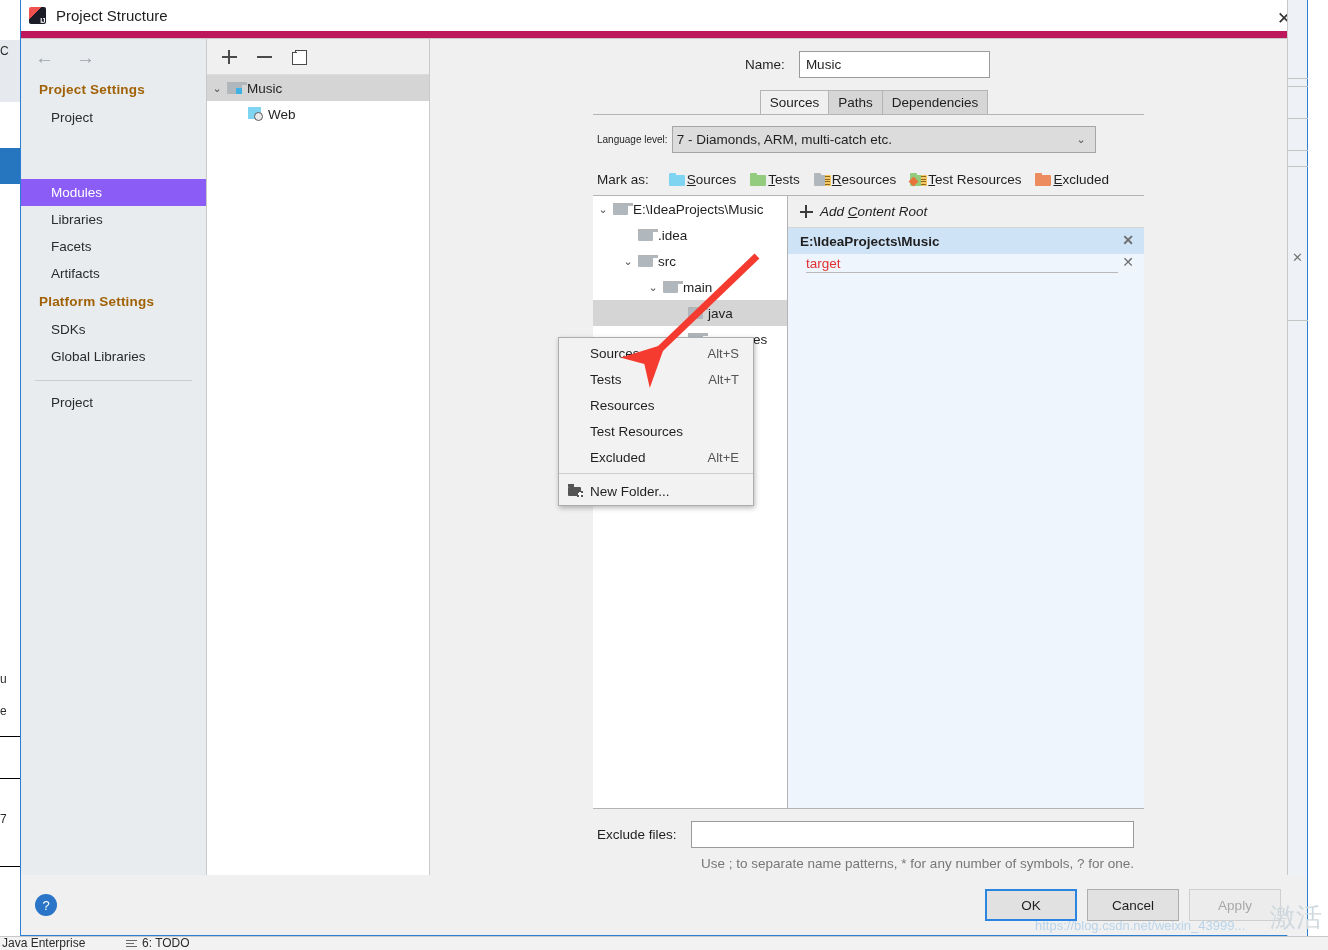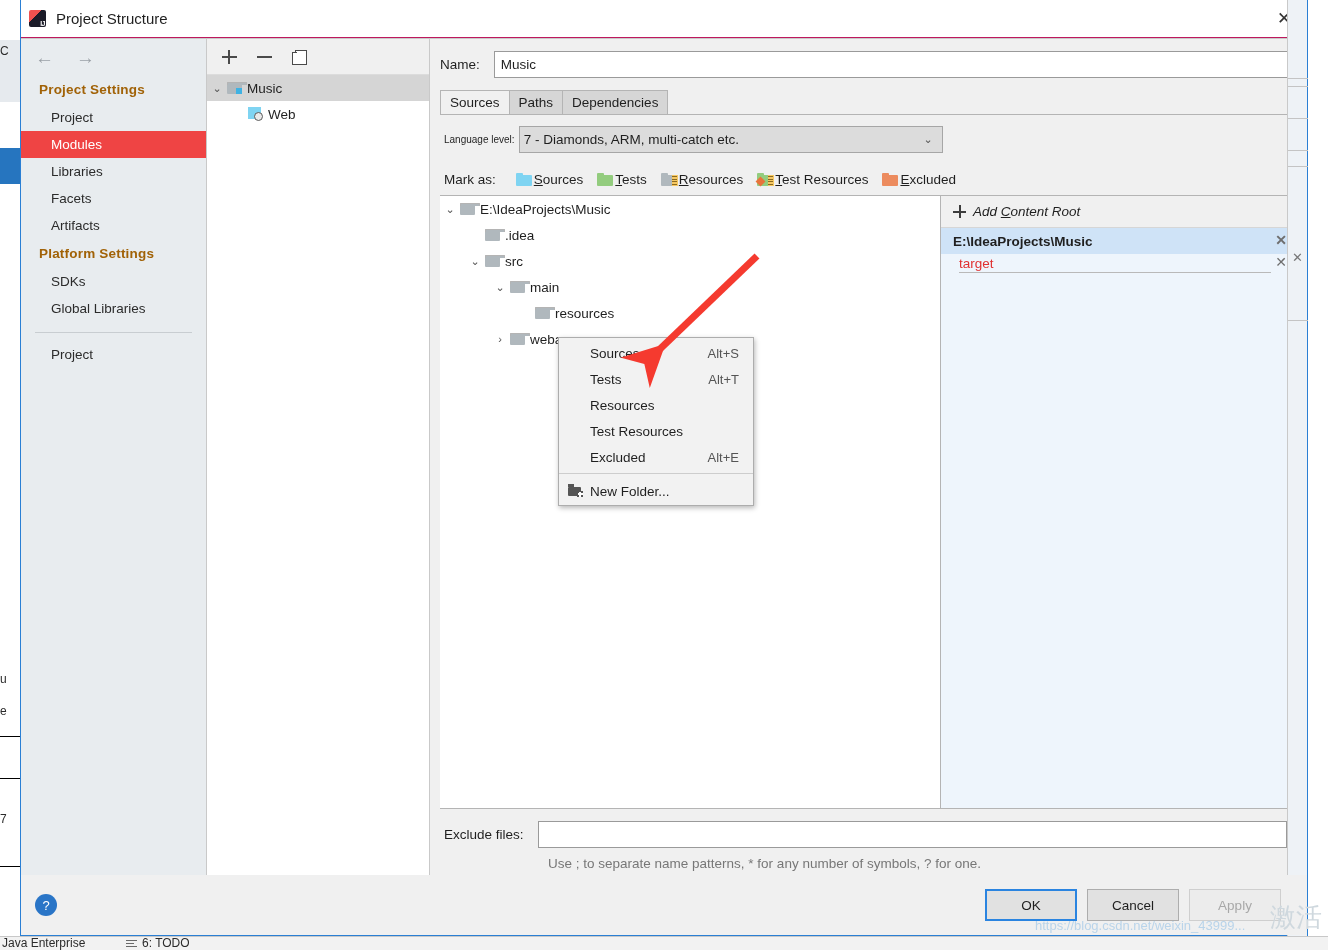--- a/index.html
+++ b/index.html
@@ -30,21 +30,21 @@
 
   
   .dialog {
     position: absolute; left: 20px; top: 0; width: 1288px; height: 936px;
     background: #f0f0f0; border: 1px solid #2a7fd4; border-top: none;
     display: flex; flex-direction: column;
   }
   .titlebar {
     height: 38px; background: #ffffff; flex: none;
     display: flex; align-items: center; position: relative;
-    border-bottom: 1px solid #be185d;
+    border-bottom: 7px solid #be185d;
   }
   .app-icon { width: 17px; height: 17px; margin-left: 8px; position: relative; flex: none; }
   .app-icon .sq { position: absolute; width: 100%; height: 100%; border-radius: 2px;
     background: linear-gradient(135deg,#f0514f 0%,#f0514f 38%,#1b1b28 38%,#1b1b28 100%); }
   .app-icon .lbl { position: absolute; right: 1px; bottom: 0px; color: #fff; font-size: 7px;
     font-family: "Liberation Sans", sans-serif; font-weight: bold; letter-spacing: -0.5px; }
   .title-text { margin-left: 10px; font-size: 15px; color: #1f1f1f; }
   .close-btn {
     position: absolute; right: 0; top: 0; width: 46px; height: 37px;
     display: flex; align-items: center; justify-content: center;
@@ -55,21 +55,21 @@
 
   
   .nav {
     width: 186px; flex: none; background: #e8ecef;
     border-right: 1px solid #c9c9c9; display: flex; flex-direction: column;
   }
   .nav-arrows { height: 36px; display: flex; align-items: center; padding-left: 14px; gap: 22px; }
   .nav-arrow { font-size: 19px; color: #9aa0a6; line-height: 1; }
   .nav-group { font-weight: bold; font-size: 13.5px; color: #a16207; padding: 7px 0 7px 18px; letter-spacing: .2px; }
   .nav-item { font-size: 13.5px; color: #2b2b2b; padding: 6px 0 6px 30px; }
-  .nav-item.sel { background: #ef4444; color: #ffffff; }
+  .nav-item.sel { background: #8b5cf6; color: #ffffff; margin-top: 48px; }
   .nav-sep { height: 1px; background: #c8cdd1; margin: 10px 14px 8px 14px; }
 
   
   .modcol { width: 223px; flex: none; background: #ffffff; border-right: 1px solid #c9c9c9; display: flex; flex-direction: column; }
   .modtoolbar { height: 36px; display: flex; align-items: center; gap: 17px; padding-left: 14px; background: #f0f0f0; border-bottom: 1px solid #dcdcdc; }
   .tb-ico { width: 18px; height: 18px; position: relative; color: #4a4a4a; }
   .ico-plus::before, .ico-plus::after { content:""; position:absolute; background:#4a4a4a; }
   .ico-plus::before { left:1px; top:8px; width:15px; height:2px; }
   .ico-plus::after { left:7px; top:2px; width:2px; height:14px; }
   .ico-minus::before { content:""; position:absolute; left:1px; top:8px; width:15px; height:2px; background:#4a4a4a; }
@@ -81,21 +81,21 @@
   .chev { width: 20px; text-align: center; color: #555; font-size: 11px; flex: none; }
   .folder-ico { width: 15px; height: 12px; flex: none; position: relative; margin-right: 5px; }
   .folder-ico .body { position: absolute; left: 0; bottom: 0; width: 15px; height: 10px; background: #b0b8bd; border-radius: 1px; }
   .folder-ico .tab { position: absolute; left: 0; top: 0; width: 7px; height: 3px; background: #b0b8bd; border-radius: 1px 1px 0 0; }
   .folder-ico .badge { position: absolute; right: 0; bottom: 0; width: 6px; height: 6px; background: #3fb2e3; }
   .web-ico { width: 15px; height: 14px; flex: none; position: relative; margin-right: 5px; }
   .web-ico .sq { position: absolute; left: 0; top: 0; width: 13px; height: 12px; background: #7fd4f2; }
   .web-ico .globe { position: absolute; right: 0; bottom: 0; width: 9px; height: 9px; border: 1.4px solid #5a5a5a; border-radius: 50%; background: #eaeaea; }
 
   
-  .content { flex: 1; min-width: 0; display: flex; flex-direction: column; background: #f0f0f0; position: relative; }
+  .content { flex: 1; min-width: 0; display: flex; flex-direction: column; background: #f0f0f0; position: relative; align-items: center; }
   .name-row { display: flex; align-items: center; height: 50px; padding: 0 12px 0 10px; flex: none; }
   .name-label { font-size: 13.5px; margin-right: 14px; }
   .name-input { flex: 1; height: 27px; background: #fff; border: 1px solid #9a9a9a; padding: 0 6px;
     font-family: "Liberation Sans", sans-serif; font-size: 13.5px; color: #1f1f1f; outline: none; }
 
   .tabs { display: flex; align-items: flex-end; padding-left: 10px; height: 25px; flex: none; position: relative; z-index: 2; }
   .tab { height: 24px; padding: 0 9px; display: flex; align-items: center; font-size: 13.5px;
     background: #d6d6d6; border: 1px solid #b4b4b4; border-bottom: none; margin-right: -1px; color: #1f1f1f; }
   .tab.active { background: #f0f0f0; border-color: #b4b4b4; position: relative; z-index: 3; }
 
@@ -376,20 +376,28 @@
               </div>
               <div class="tree-row">
                 <span class="tree-ind" style="width:50px"></span>
                 <span class="chev">⌄</span>
                 <span class="folder-ico">
                     <span class="body"></span>
                     <span class="tab"></span>
                   </span>
                 <span>main</span>
               </div>
+              <div class="tree-row sel">
+                <span class="tree-ind" style="width:95px"></span>
+                <span class="folder-ico">
+                    <span class="body"></span>
+                    <span class="tab"></span>
+                  </span>
+                <span>java</span>
+              </div>
               <div class="tree-row">
                 <span class="tree-ind" style="width:95px"></span>
                 <span class="folder-ico">
                     <span class="body"></span>
                     <span class="tab"></span>
                   </span>
                 <span>resources</span>
               </div>
               <div class="tree-row">
                 <span class="tree-ind" style="width:50px"></span>

